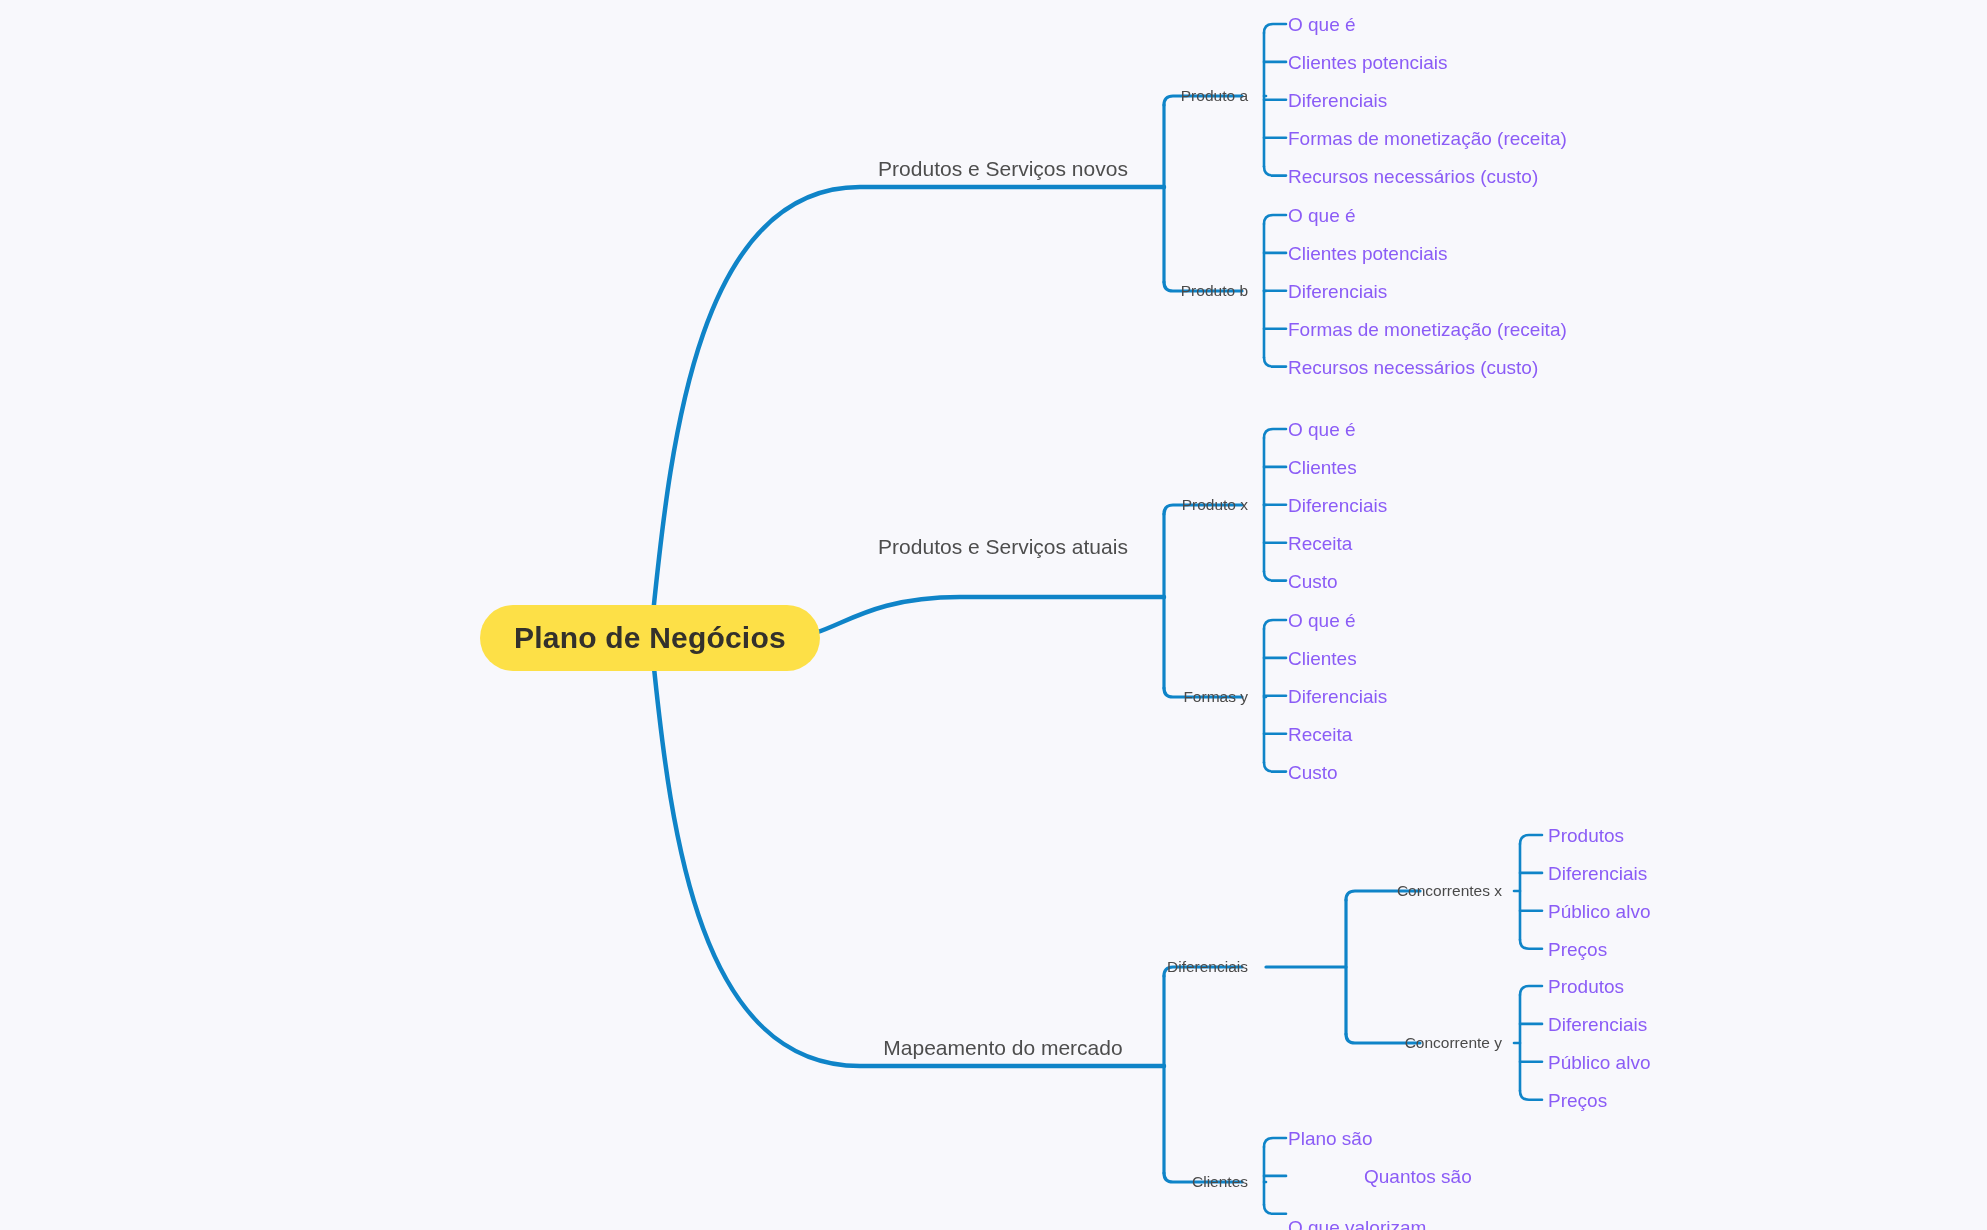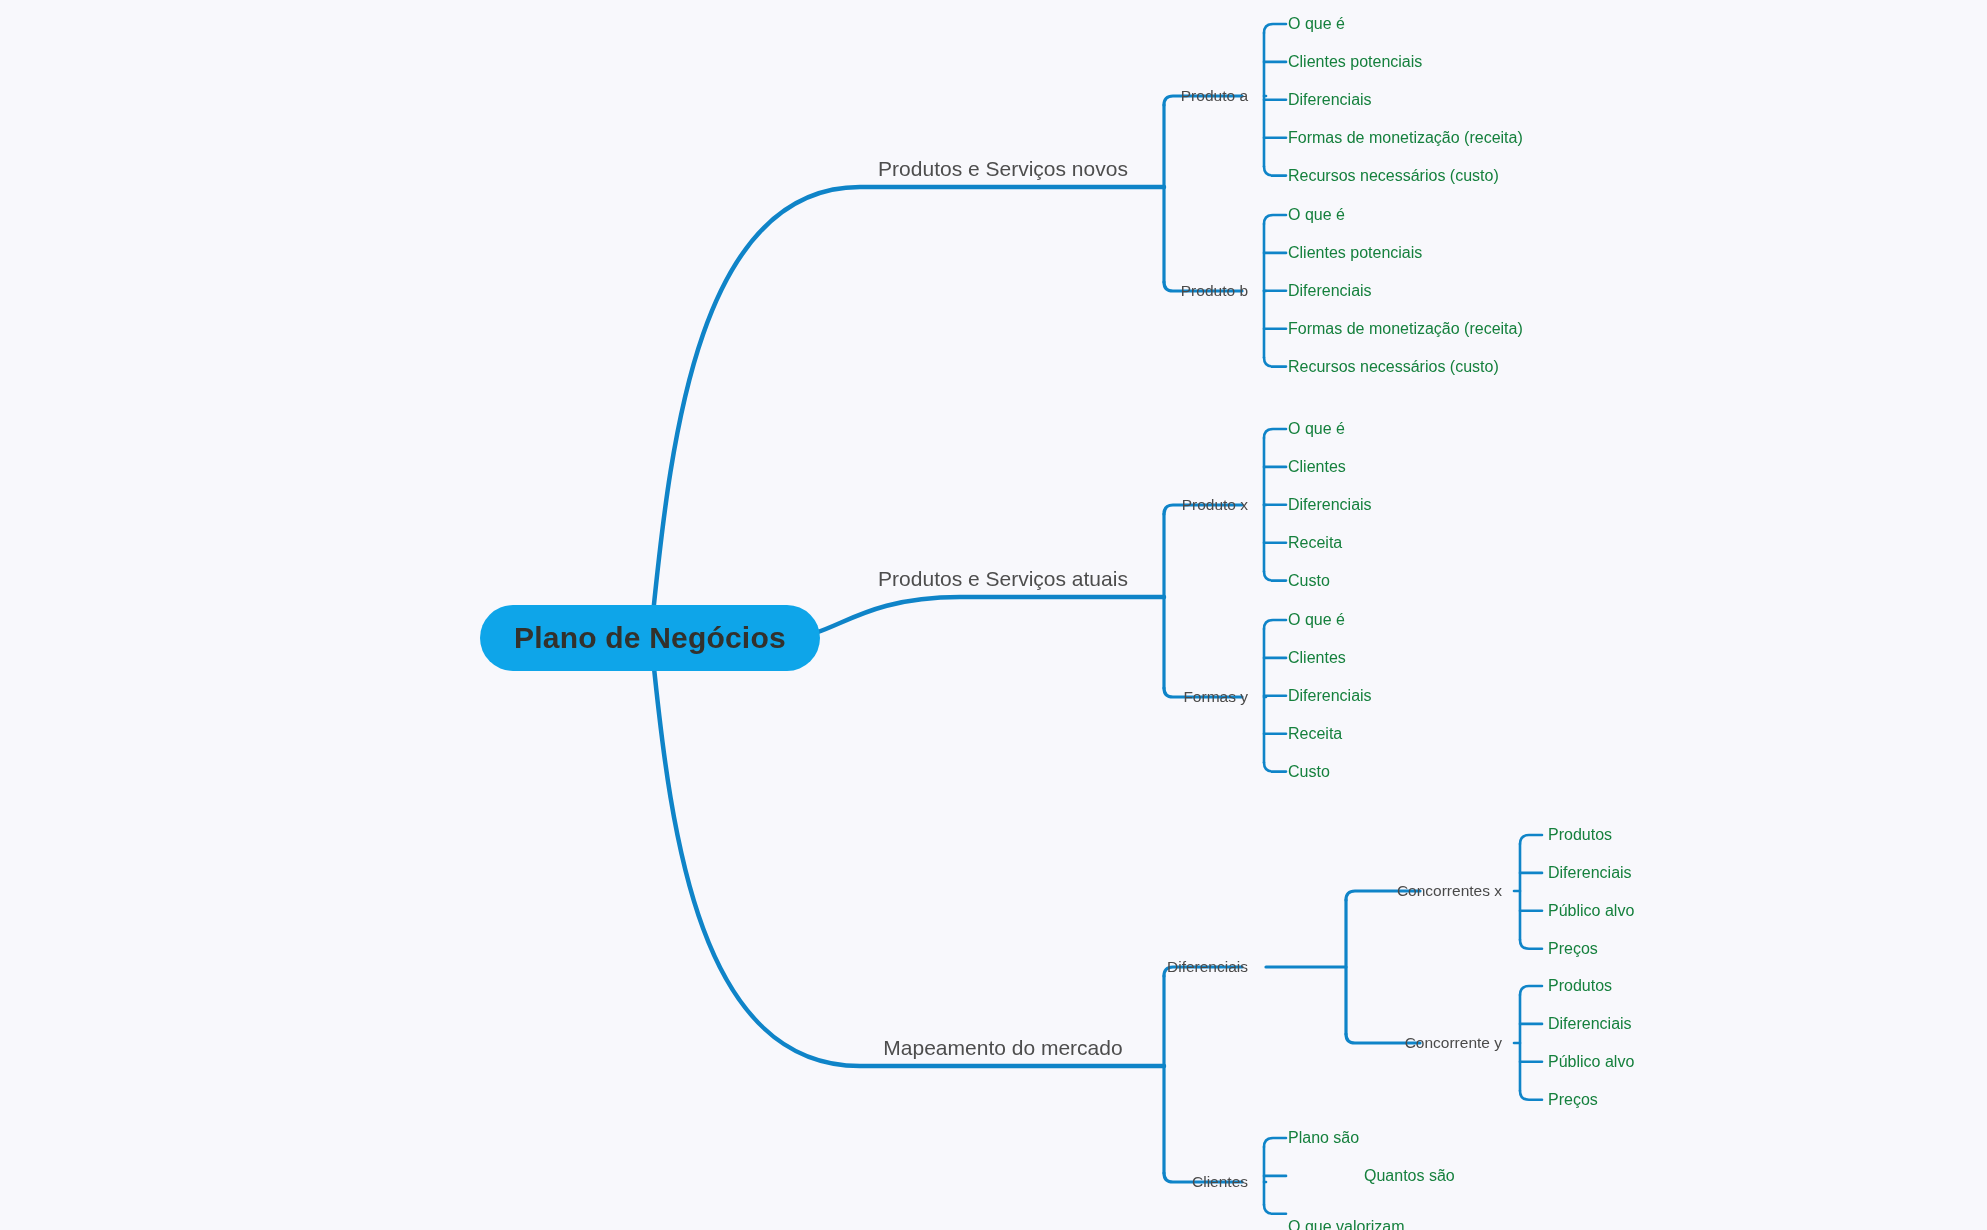--- a/index.html
+++ b/index.html
@@ -37,41 +37,41 @@
   .edge.mid   { stroke-width: 3.2; }
   .edge.leaf  { stroke-width: 2.6; }
 
   .node {
     position: absolute;
     white-space: nowrap;
     color: #4a4a4a;
     line-height: 1;
   }
   .node.root {
-    background: #0ea5e9;
+    background: #fde047;
     color: #33312c;
     font-size: 30px;
     font-weight: bold;
     border-radius: 34px;
     padding: 18px 34px;
     letter-spacing: 0.2px;
   }
   .node.branch {
     font-size: 21px;
     color: #4d4d4d;
     transform: translate(-50%, -100%);
   }
   .node.sub {
     font-size: 15.5px;
     color: #4a4a4a;
     transform: translate(-100%, -50%);
   }
   .node.leaf {
-    font-size: 16px;
-    color: #15803d;
+    font-size: 19px;
+    color: #8b5cf6;
     transform: translate(0, -50%);
   }
 </style>
 </head>
 <body>
 
 <div id="canvas">
   <svg class="links" id="links" viewBox="0 0 1987 1230">
       <path d="M 653 614 C 671 436 700 187 860 187 L 1164 187" class="edge trunk"></path>
       <path d="M 1164 105 L 1164 282" class="edge mid"></path>
@@ -146,21 +146,21 @@
       <div class="node leaf" style="left: 1288px; top: 61.9px;">Clientes potenciais</div>
       <div class="node leaf" style="left: 1288px; top: 99.8px;">Diferenciais</div>
       <div class="node leaf" style="left: 1288px; top: 137.7px;">Formas de monetização (receita)</div>
       <div class="node leaf" style="left: 1288px; top: 175.6px;">Recursos necessários (custo)</div>
       <div class="node sub" style="left: 1248px; top: 291px;">Produto b</div>
       <div class="node leaf" style="left: 1288px; top: 215px;">O que é</div>
       <div class="node leaf" style="left: 1288px; top: 252.9px;">Clientes potenciais</div>
       <div class="node leaf" style="left: 1288px; top: 290.8px;">Diferenciais</div>
       <div class="node leaf" style="left: 1288px; top: 328.7px;">Formas de monetização (receita)</div>
       <div class="node leaf" style="left: 1288px; top: 366.6px;">Recursos necessários (custo)</div>
-      <div class="node branch" style="left: 1003px; top: 589px;">Produtos e Serviços atuais</div>
+      <div class="node branch" style="left: 1003px; top: 557px;">Produtos e Serviços atuais</div>
       <div class="node sub" style="left: 1248px; top: 505px;">Produto x</div>
       <div class="node leaf" style="left: 1288px; top: 429px;">O que é</div>
       <div class="node leaf" style="left: 1288px; top: 466.9px;">Clientes</div>
       <div class="node leaf" style="left: 1288px; top: 504.8px;">Diferenciais</div>
       <div class="node leaf" style="left: 1288px; top: 542.7px;">Receita</div>
       <div class="node leaf" style="left: 1288px; top: 580.6px;">Custo</div>
       <div class="node sub" style="left: 1248px; top: 697px;">Formas y</div>
       <div class="node leaf" style="left: 1288px; top: 620px;">O que é</div>
       <div class="node leaf" style="left: 1288px; top: 657.9px;">Clientes</div>
       <div class="node leaf" style="left: 1288px; top: 695.8px;">Diferenciais</div>

